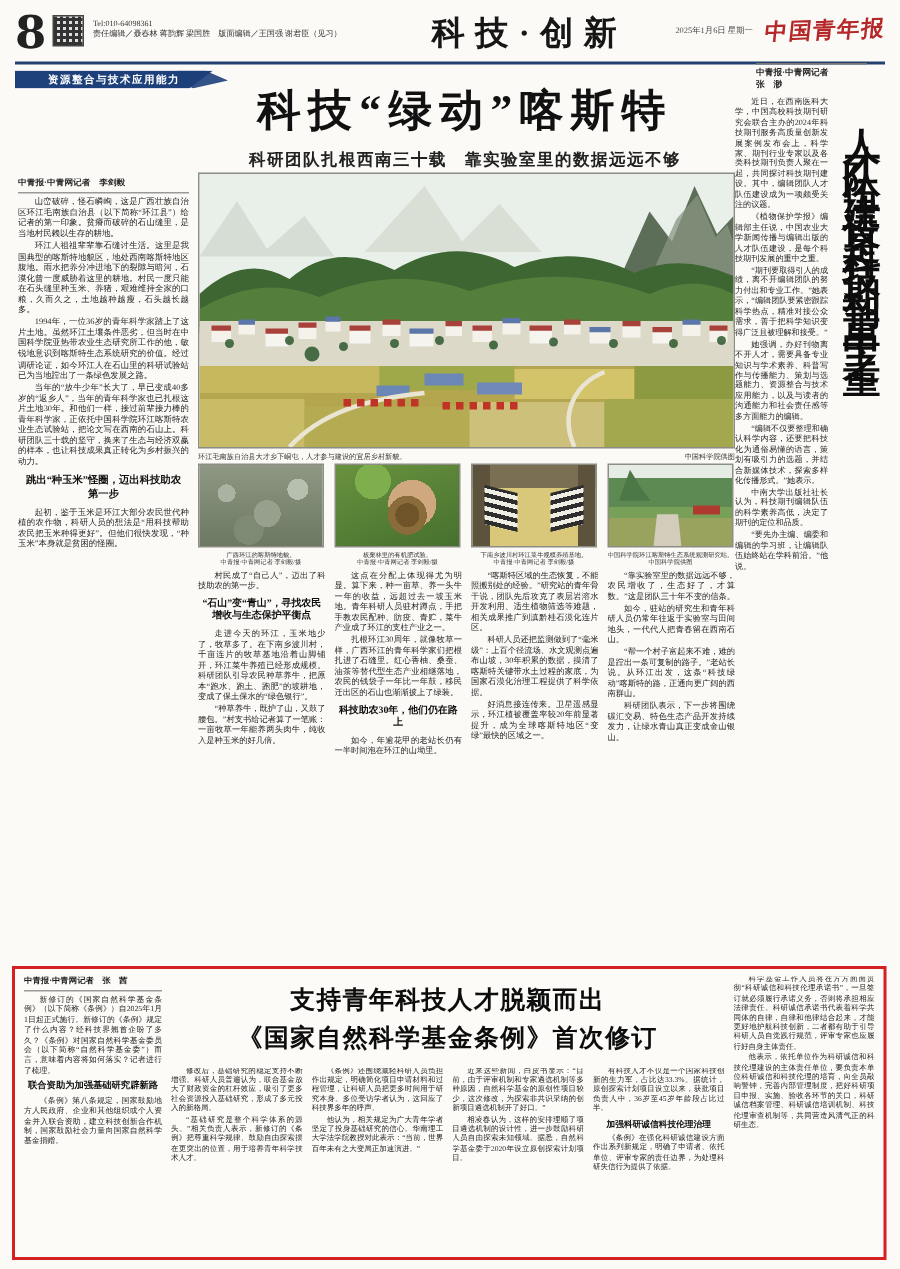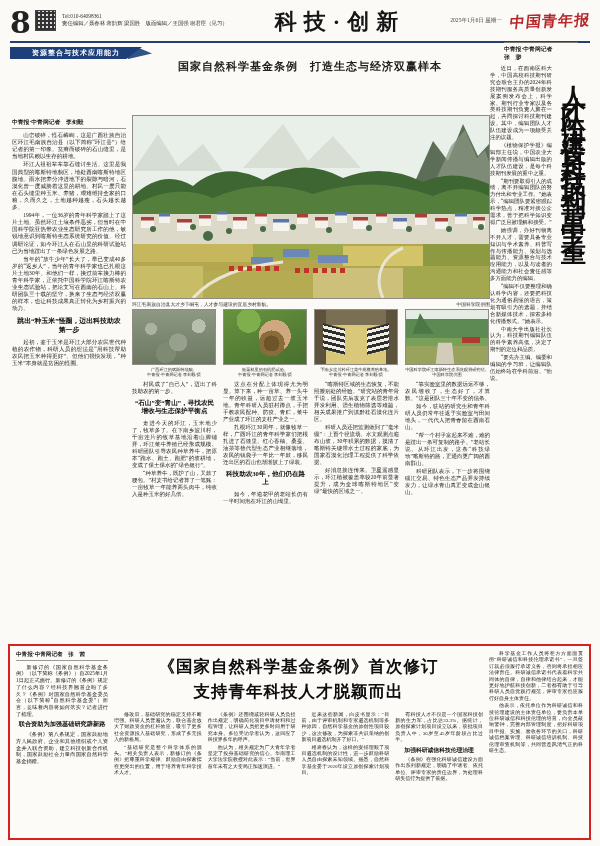--- a/index.html
+++ b/index.html
@@ -7,21 +7,21 @@
   .page{position:relative;width:600px;height:846px;margin:0 auto;background:#fbfaf7;overflow:hidden;color:#1c1c1c;}
 
   
   .hdr{position:absolute;top:7px;left:10px;right:10px;height:32px;}
   .pagenum{position:absolute;left:0;top:-2px;font-size:30px;font-weight:bold;font-family:"DejaVu Serif",serif;color:#222;}
   .qr{position:absolute;left:26px;top:4px;width:19px;height:19px;background:
       repeating-linear-gradient(0deg,#333 0 2px,transparent 2px 4px),
       repeating-linear-gradient(90deg,#333 0 2px,#ddd 2px 4px);
       outline:1px solid #444;}
   .hdr-info{position:absolute;left:52px;top:6px;width:190px;font-size:5.4px;line-height:7px;color:#333;}
-  .section-title{position:absolute;left:215px;width:230px;text-align:center;top:0;font-size:22px;font-weight:bold;letter-spacing:7px;color:#161616;}
+  .section-title{position:absolute;left:228px;width:230px;text-align:center;top:0;font-size:22px;font-weight:bold;letter-spacing:7px;color:#161616;}
   .hdr-right{position:absolute;right:0;top:4px;text-align:right;}
   .hdr-date{display:inline-block;font-size:5.6px;color:#444;vertical-align:middle;margin-right:4px;}
   .masthead{display:inline-block;font-size:15px;font-weight:bold;color:#b5282a;transform:skewX(-8deg) rotate(-2deg);letter-spacing:1px;vertical-align:middle;}
   .navy-rule{position:absolute;top:41px;left:10px;right:10px;height:2.4px;background:#23406f;}
   .ribbon{position:absolute;top:47px;left:10px;width:132px;height:12px;background:#1d3f7a;color:#fff;
       font-size:7px;font-weight:bold;line-height:12px;text-align:center;letter-spacing:1px;
       clip-path:polygon(0 0,100% 0,88% 100%,0 100%);}
   .ribbon-tip{position:absolute;top:47px;left:118px;width:34px;height:12px;background:#1d3f7a;
       clip-path:polygon(0 0,55% 0,100% 55%,30% 100%);opacity:.9;}
 
@@ -112,21 +112,22 @@
     <div class="hdr-right">
       <span class="hdr-date">2025年1月6日 星期一</span>
       <span class="masthead">中国青年报</span>
     </div>
   </div>
   <div class="navy-rule"></div>
   <div class="ribbon">资源整合与技术应用能力</div>
   <div class="ribbon-tip"></div>
 
   <div class="main-head">
-    <div class="main-sub">国家自然科学基金条例　打造生态与经济双赢样本</div>
+    <h1>科技“绿动”喀斯特</h1>
+    <div class="main-sub">科研团队扎根西南三十载　靠实验室里的数据远远不够</div>
   </div>
 
   <div class="col-left news">
     <div class="byline-s">中青报·中青网记者　李剑毅</div>
     <div>
         <p>山峦破碎，怪石嶙峋，这是广西壮族自治区环江毛南族自治县（以下简称“环江县”）给记者的第一印象。贫瘠而破碎的石山缝里，是当地村民赖以生存的耕地。</p>
         <p>环江人祖祖辈辈靠石缝讨生活。这里是我国典型的喀斯特地貌区，地处西南喀斯特地区腹地。雨水把养分冲进地下的裂隙与暗河，石漠化曾一度威胁着这里的耕地。村民一度只能在石头缝里种玉米、养猪，艰难维持全家的口粮，久而久之，土地越种越瘦，石头越长越多。</p>
         <p>1994年，一位36岁的青年科学家踏上了这片土地。虽然环江土壤条件恶劣，但当时在中国科学院亚热带农业生态研究所工作的他，敏锐地意识到喀斯特生态系统研究的价值。经过调研论证，如今环江人在石山里的科研试验站已为当地蹚出了一条绿色发展之路。</p>
         <p>当年的“放牛少年”长大了，早已变成40多岁的“返乡人”，当年的青年科学家也已扎根这片土地30年。和他们一样，接过前辈接力棒的青年科学家，正依托中国科学院环江喀斯特农业生态试验站，把论文写在西南的石山上。科研团队三十载的坚守，换来了生态与经济双赢的样本，也让科技成果真正转化为乡村振兴的动力。</p>
       </div>
@@ -338,22 +339,22 @@
         <div>
             <p>新修订的《国家自然科学基金条例》（以下简称《条例》）自2025年1月1日起正式施行。新修订的《条例》规定了什么内容？经科技界翘首企盼了多久？《条例》对国家自然科学基金委员会（以下简称“自然科学基金委”）而言，意味着内容将如何落实？记者进行了梳理。</p>
           </div>
         <div class="subhead">联合资助为加强基础研究辟新路</div>
         <div>
             <p>《条例》第八条规定，国家鼓励地方人民政府、企业和其他组织或个人资金并入联合资助，建立科技创新合作机制，国家鼓励社会力量向国家自然科学基金捐赠。</p>
           </div>
       </div>
       <div class="rb-main">
         <div class="rb-head">
+          <div>支持青年科技人才脱颖而出</div>
           <div>《国家自然科学基金条例》首次修订</div>
-          <div>支持青年科技人才脱颖而出</div>
         </div>
         <div class="rb-cols news">
           <div class="rb-c">
               <p>修改后，基础研究的稳定支持不断增强。科研人员普遍认为，联合基金放大了财政资金的杠杆效应，吸引了更多社会资源投入基础研究，形成了多元投入的新格局。</p>
               <p>“基础研究是整个科学体系的源头。”相关负责人表示，新修订的《条例》把尊重科学规律、鼓励自由探索摆在更突出的位置，用于培养青年科学技术人才。</p>
             </div>
           <div class="rb-c">
               <p>《条例》还围绕减轻科研人员负担作出规定，明确简化项目申请材料和过程管理，让科研人员把更多时间用于研究本身。多位受访学者认为，这回应了科技界多年的呼声。</p>
               <p>他认为，相关规定为广大青年学者坚定了投身基础研究的信心。华南理工大学法学院教授对此表示：“当前，世界百年未有之大变局正加速演进。”</p>
             </div>

